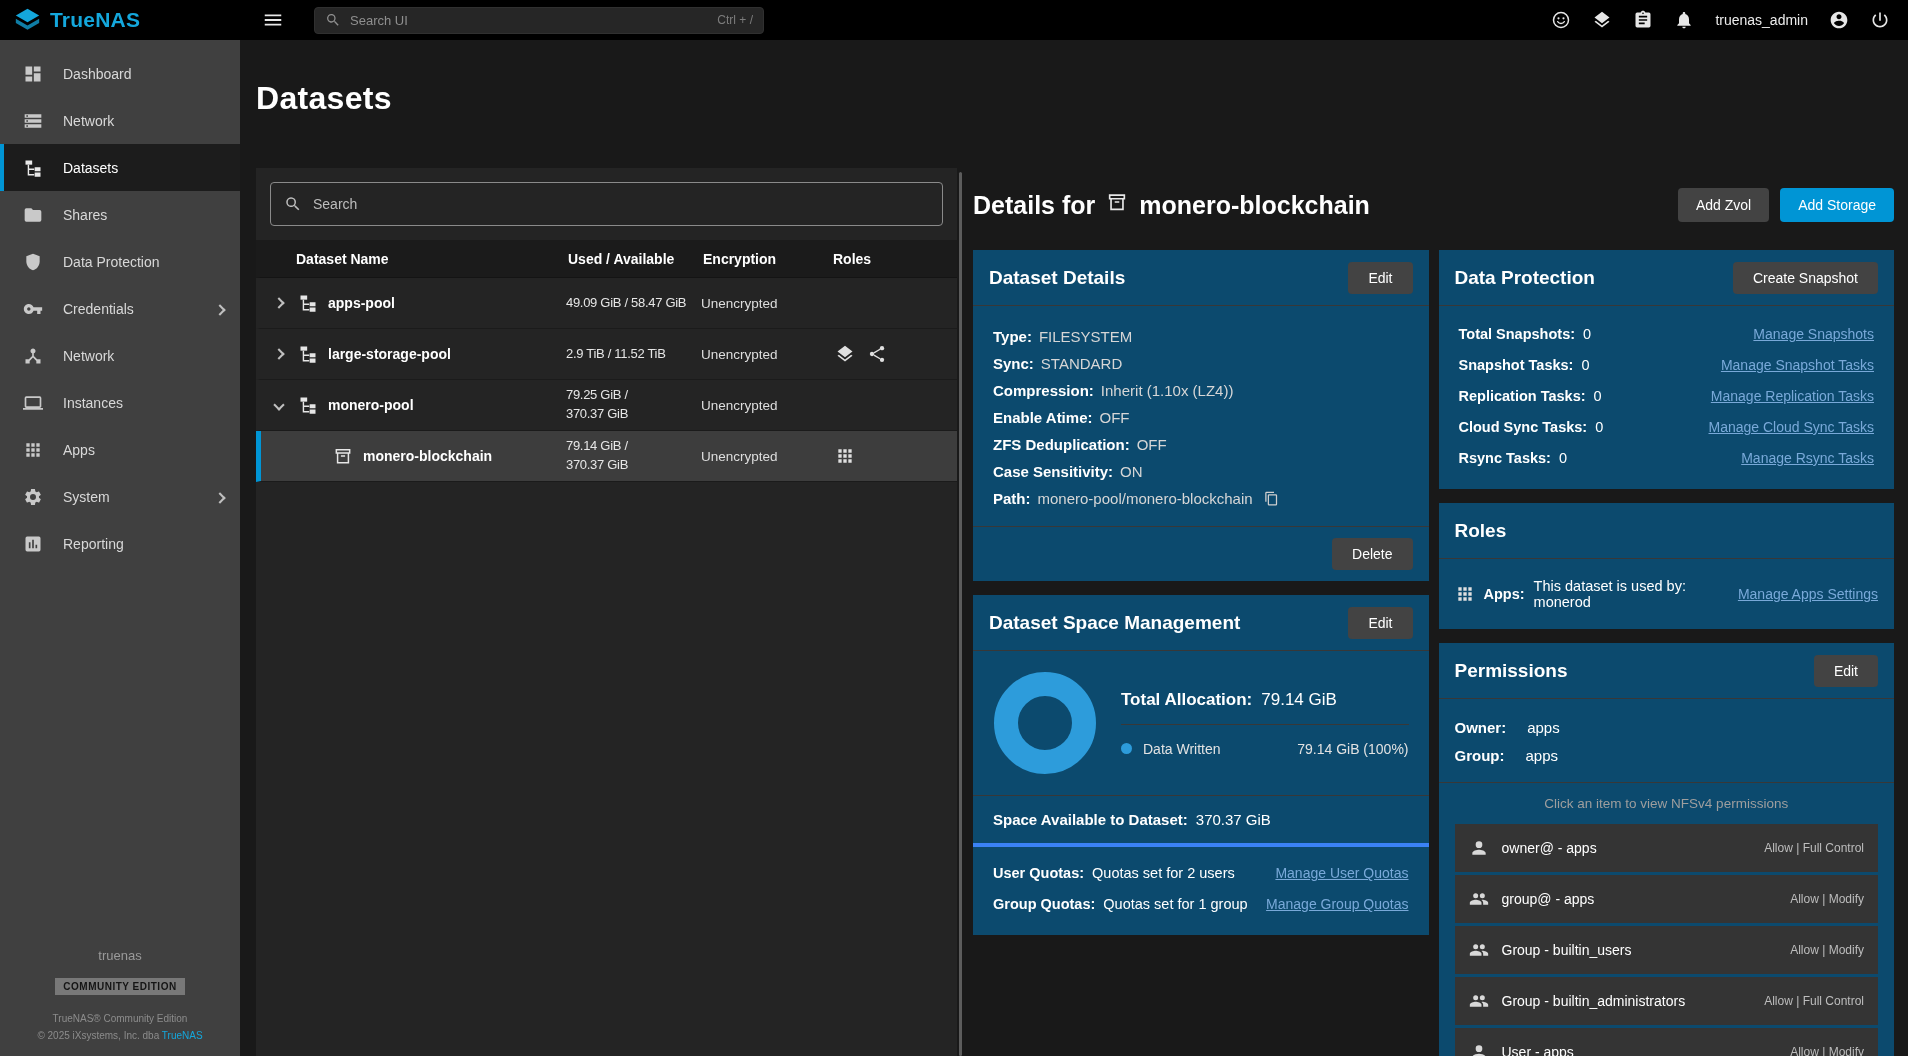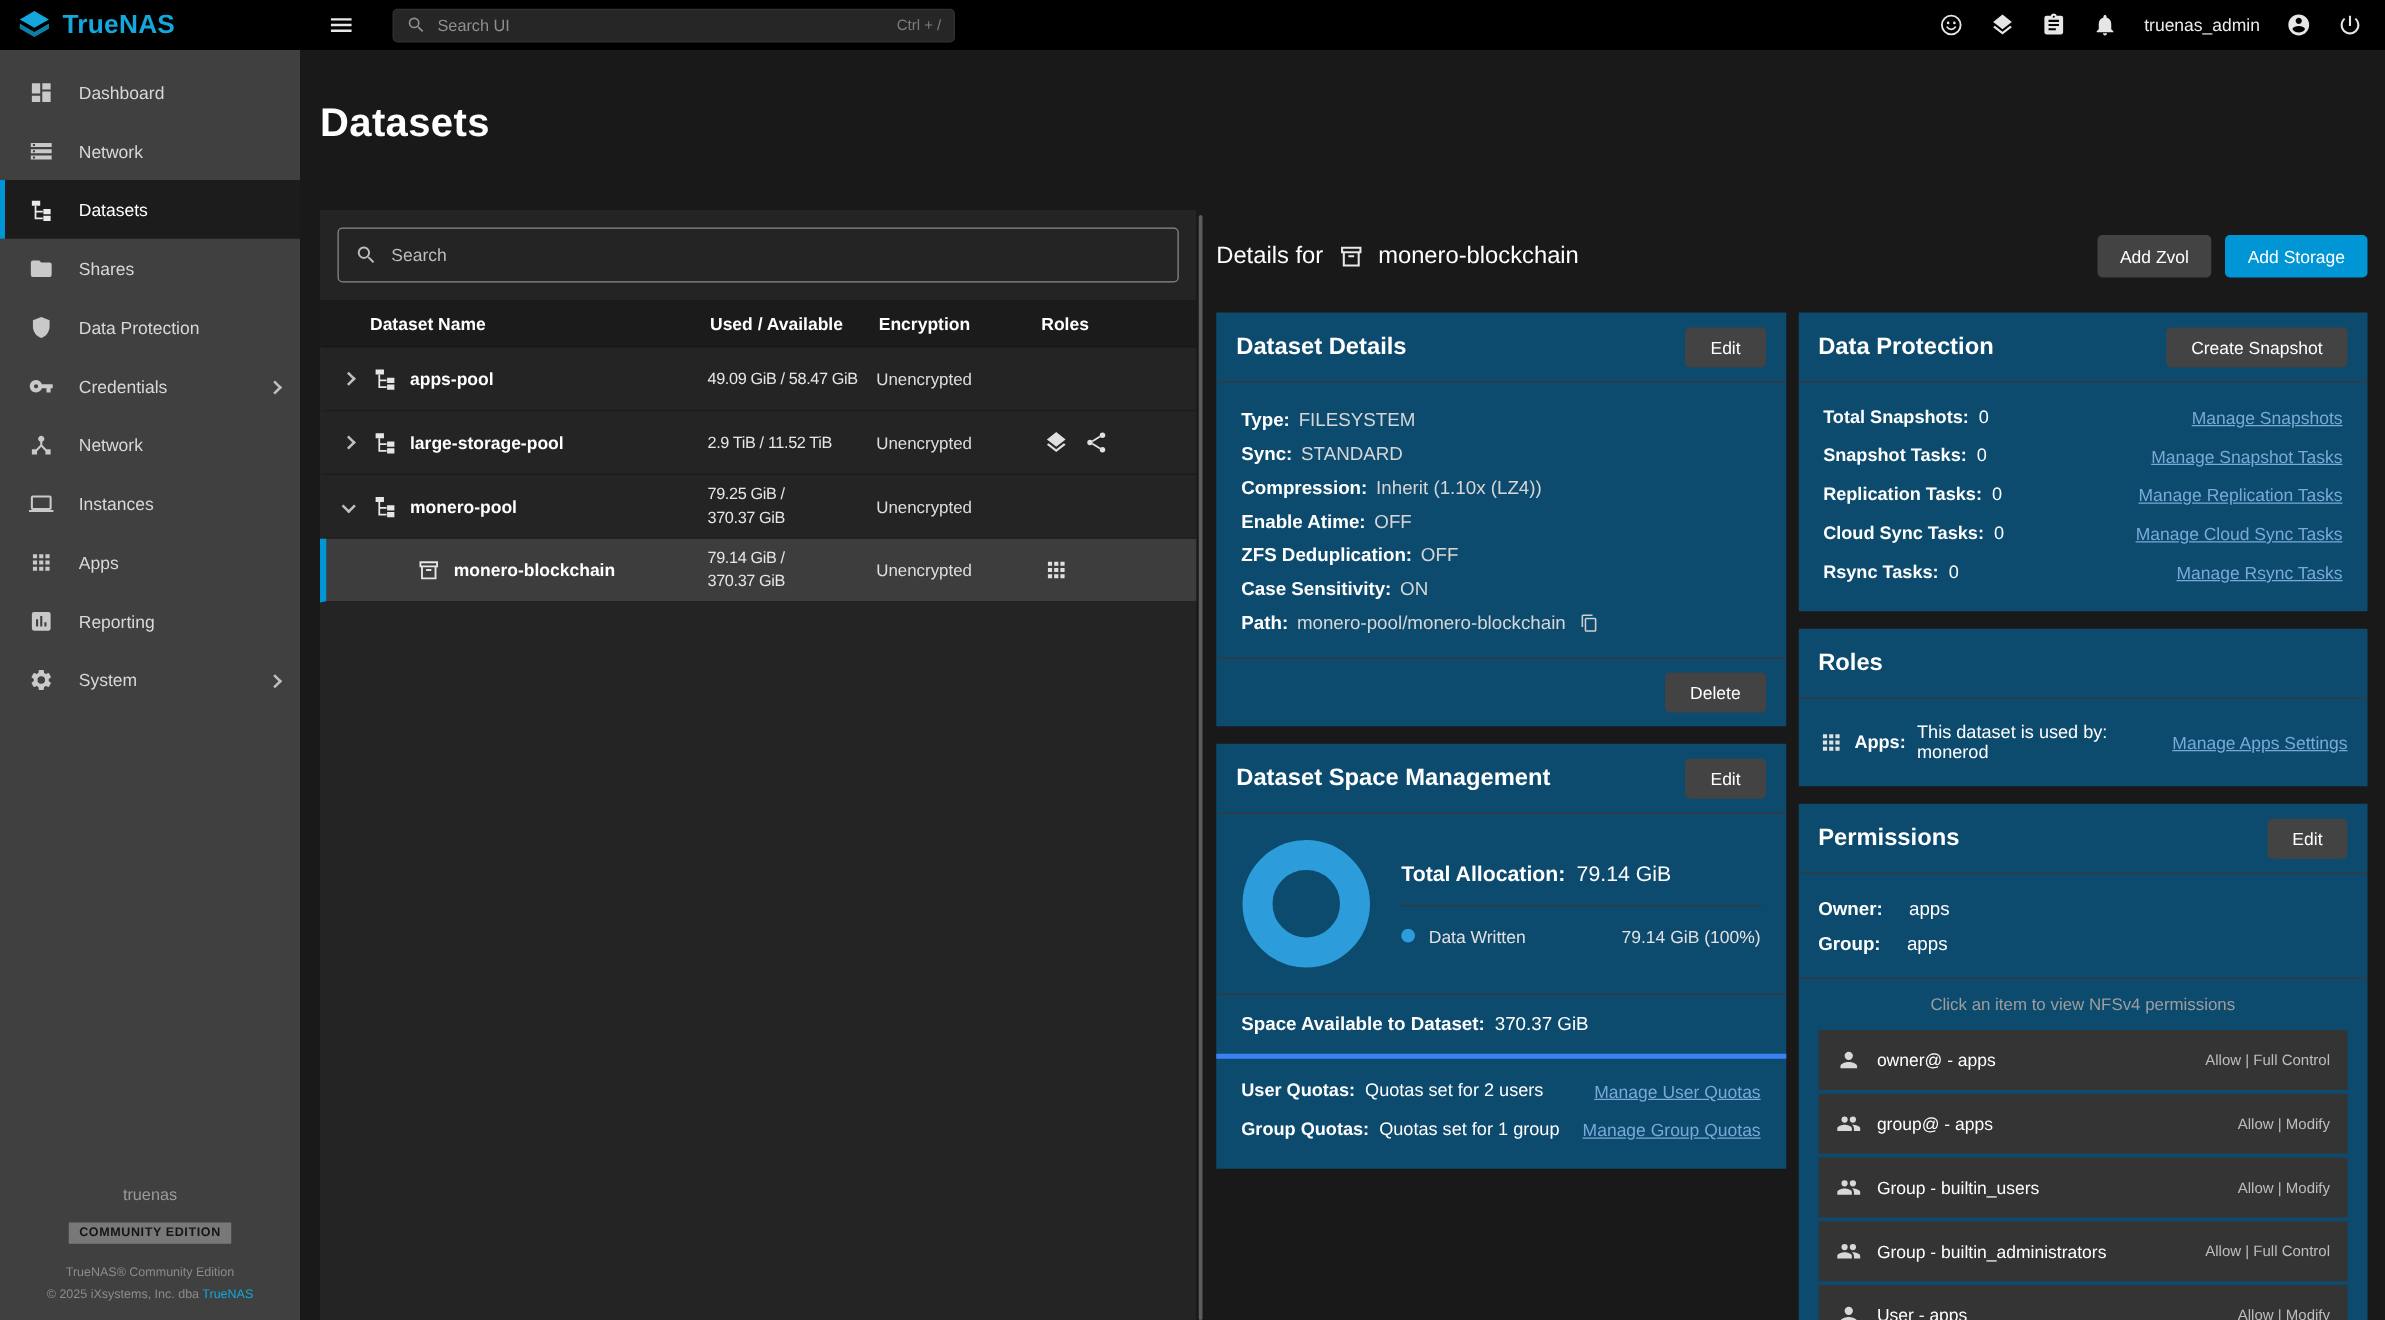--- a/index.html
+++ b/index.html
@@ -69,21 +69,21 @@
   .row-icon { width:20px; height:20px; color:#e6e6e6; flex:none; }
   .cell-used { font-size:13px; letter-spacing:-.3px; color:#e6e6e6; line-height:1.45; }
   .cell-used .used2 { display:block; }
   .cell-enc { font-size:13.5px; color:#dedede; }
   .cell-roles { display:flex; gap:12px; padding-left:4px; }
   .cell-roles svg { width:20px; height:20px; color:#e0e0e0; }
 
   
   .details { position:absolute; left:733px; right:14px; top:146px; bottom:0; }
   .details-header { display:flex; align-items:center; height:38px; }
-  .details-title { font-size:19px; font-weight:normal; display:flex; align-items:center; gap:11px; }
+  .details-title { font-size:25px; font-weight:bold; display:flex; align-items:flex-start; gap:11px; }
   .details-title svg { width:22px; height:22px; color:#e8e8e8; }
   .header-buttons { margin-left:auto; display:flex; gap:11px; }
 
   .btn { border:none; border-radius:4px; font-size:14px; color:#fff; cursor:pointer; font-family:inherit; }
   .btn-gray { background:#434343; padding:9px 18px; }
   .btn-blue { background:#0095d5; padding:9px 18px; }
   .btn-sm { padding:8px 20px; }
 
   .cards { display:flex; gap:10px; margin-top:26px; align-items:flex-start; }
   .col { flex:1; display:flex; flex-direction:column; gap:14px; min-width:0; }
@@ -331,30 +331,30 @@
       <span>Instances</span>
     </div>
     <div class="nav-item">
       <svg class="nav-icon">
           <use href="#i-apps"></use>
         </svg>
       <span>Apps</span>
     </div>
     <div class="nav-item">
       <svg class="nav-icon">
-          <use href="#i-report"></use>
-        </svg>
-      <span>Reporting</span>
-    </div>
-    <div class="nav-item">
-      <svg class="nav-icon">
           <use href="#i-gear"></use>
         </svg>
       <span>System</span>
       <span class="nav-chevron"><span class="chev right"></span></span>
+    </div>
+    <div class="nav-item">
+      <svg class="nav-icon">
+          <use href="#i-report"></use>
+        </svg>
+      <span>Reporting</span>
     </div>
   </nav>
   <div class="sidebar-footer">
     <div class="hostname">truenas</div>
     <div><span class="edition-badge">COMMUNITY EDITION</span></div>
     <div class="footer-line">TrueNAS® Community Edition</div>
     <div class="footer-line"><span>© 2025 iXsystems, Inc. dba </span><a class="footer-link">TrueNAS</a></div>
   </div>
 </aside>
 

